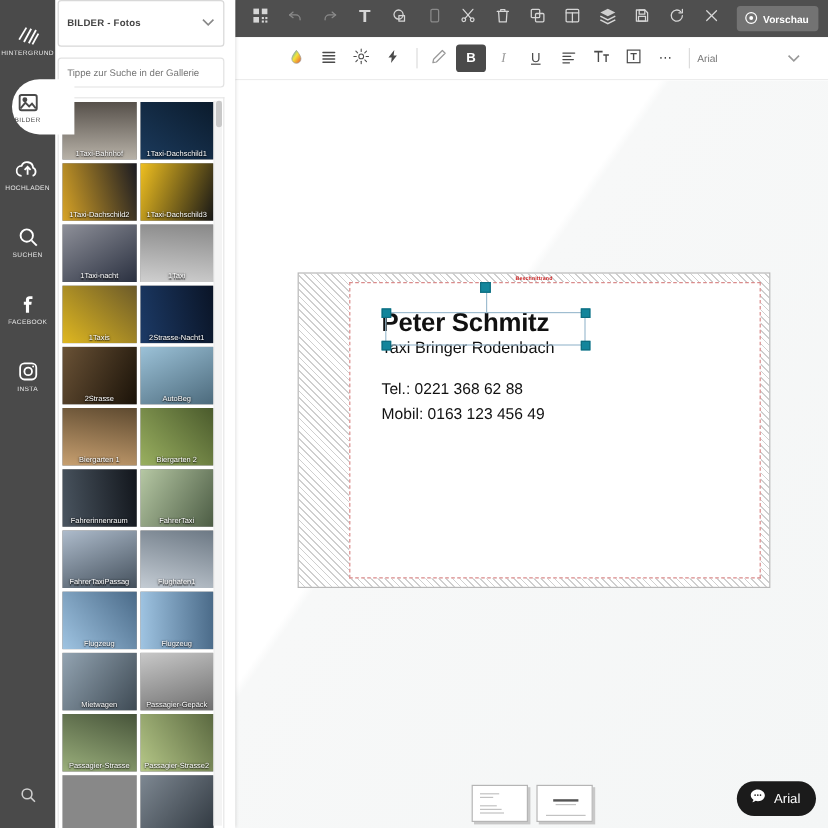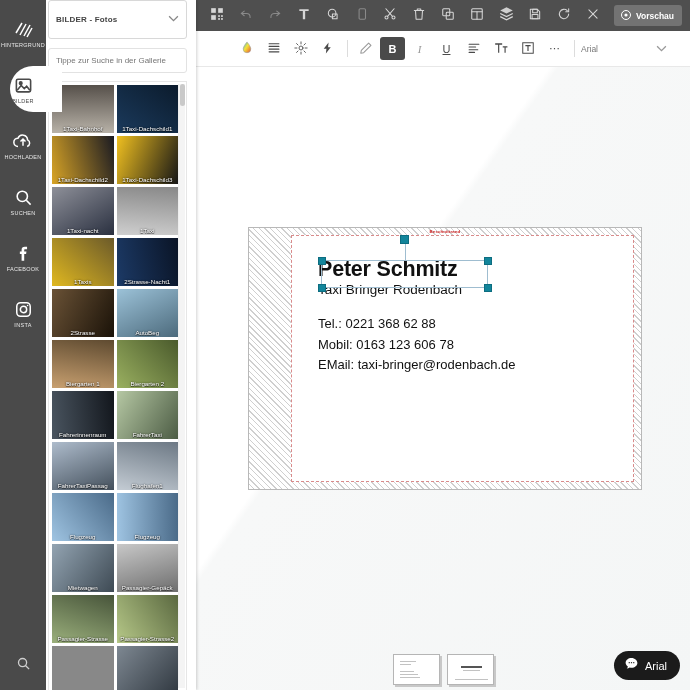--- a/index.html
+++ b/index.html
@@ -611,22 +611,21 @@
     <div id="card">
       <div id="bleed-label">Beschnittrand</div>
       <div id="card-inner">
         <div id="card-body">
           <div id="cardname">Peter Schmitz</div>
           <div id="cardsub">Taxi Bringer Rodenbach</div>
 
 
           <div class="card-block b2">
             <div class="card-line">Tel.: 0221 368 62 88</div>
-            <div class="card-line">Mobil: 0163 123 606 78</div>
-            <div class="card-line">EMail: taxi-bringer@rodenbach.de</div>
+            <div class="card-line">Mobil: 0163 123 456 49</div>
           </div>
 
           <div id="selbox">
             <div id="rot-line"></div>
             <div id="rot-handle"></div>
             <div class="handle h-tl"></div>
             <div class="handle h-tr"></div>
             <div class="handle h-bl"></div>
             <div class="handle h-br"></div>
           </div>

